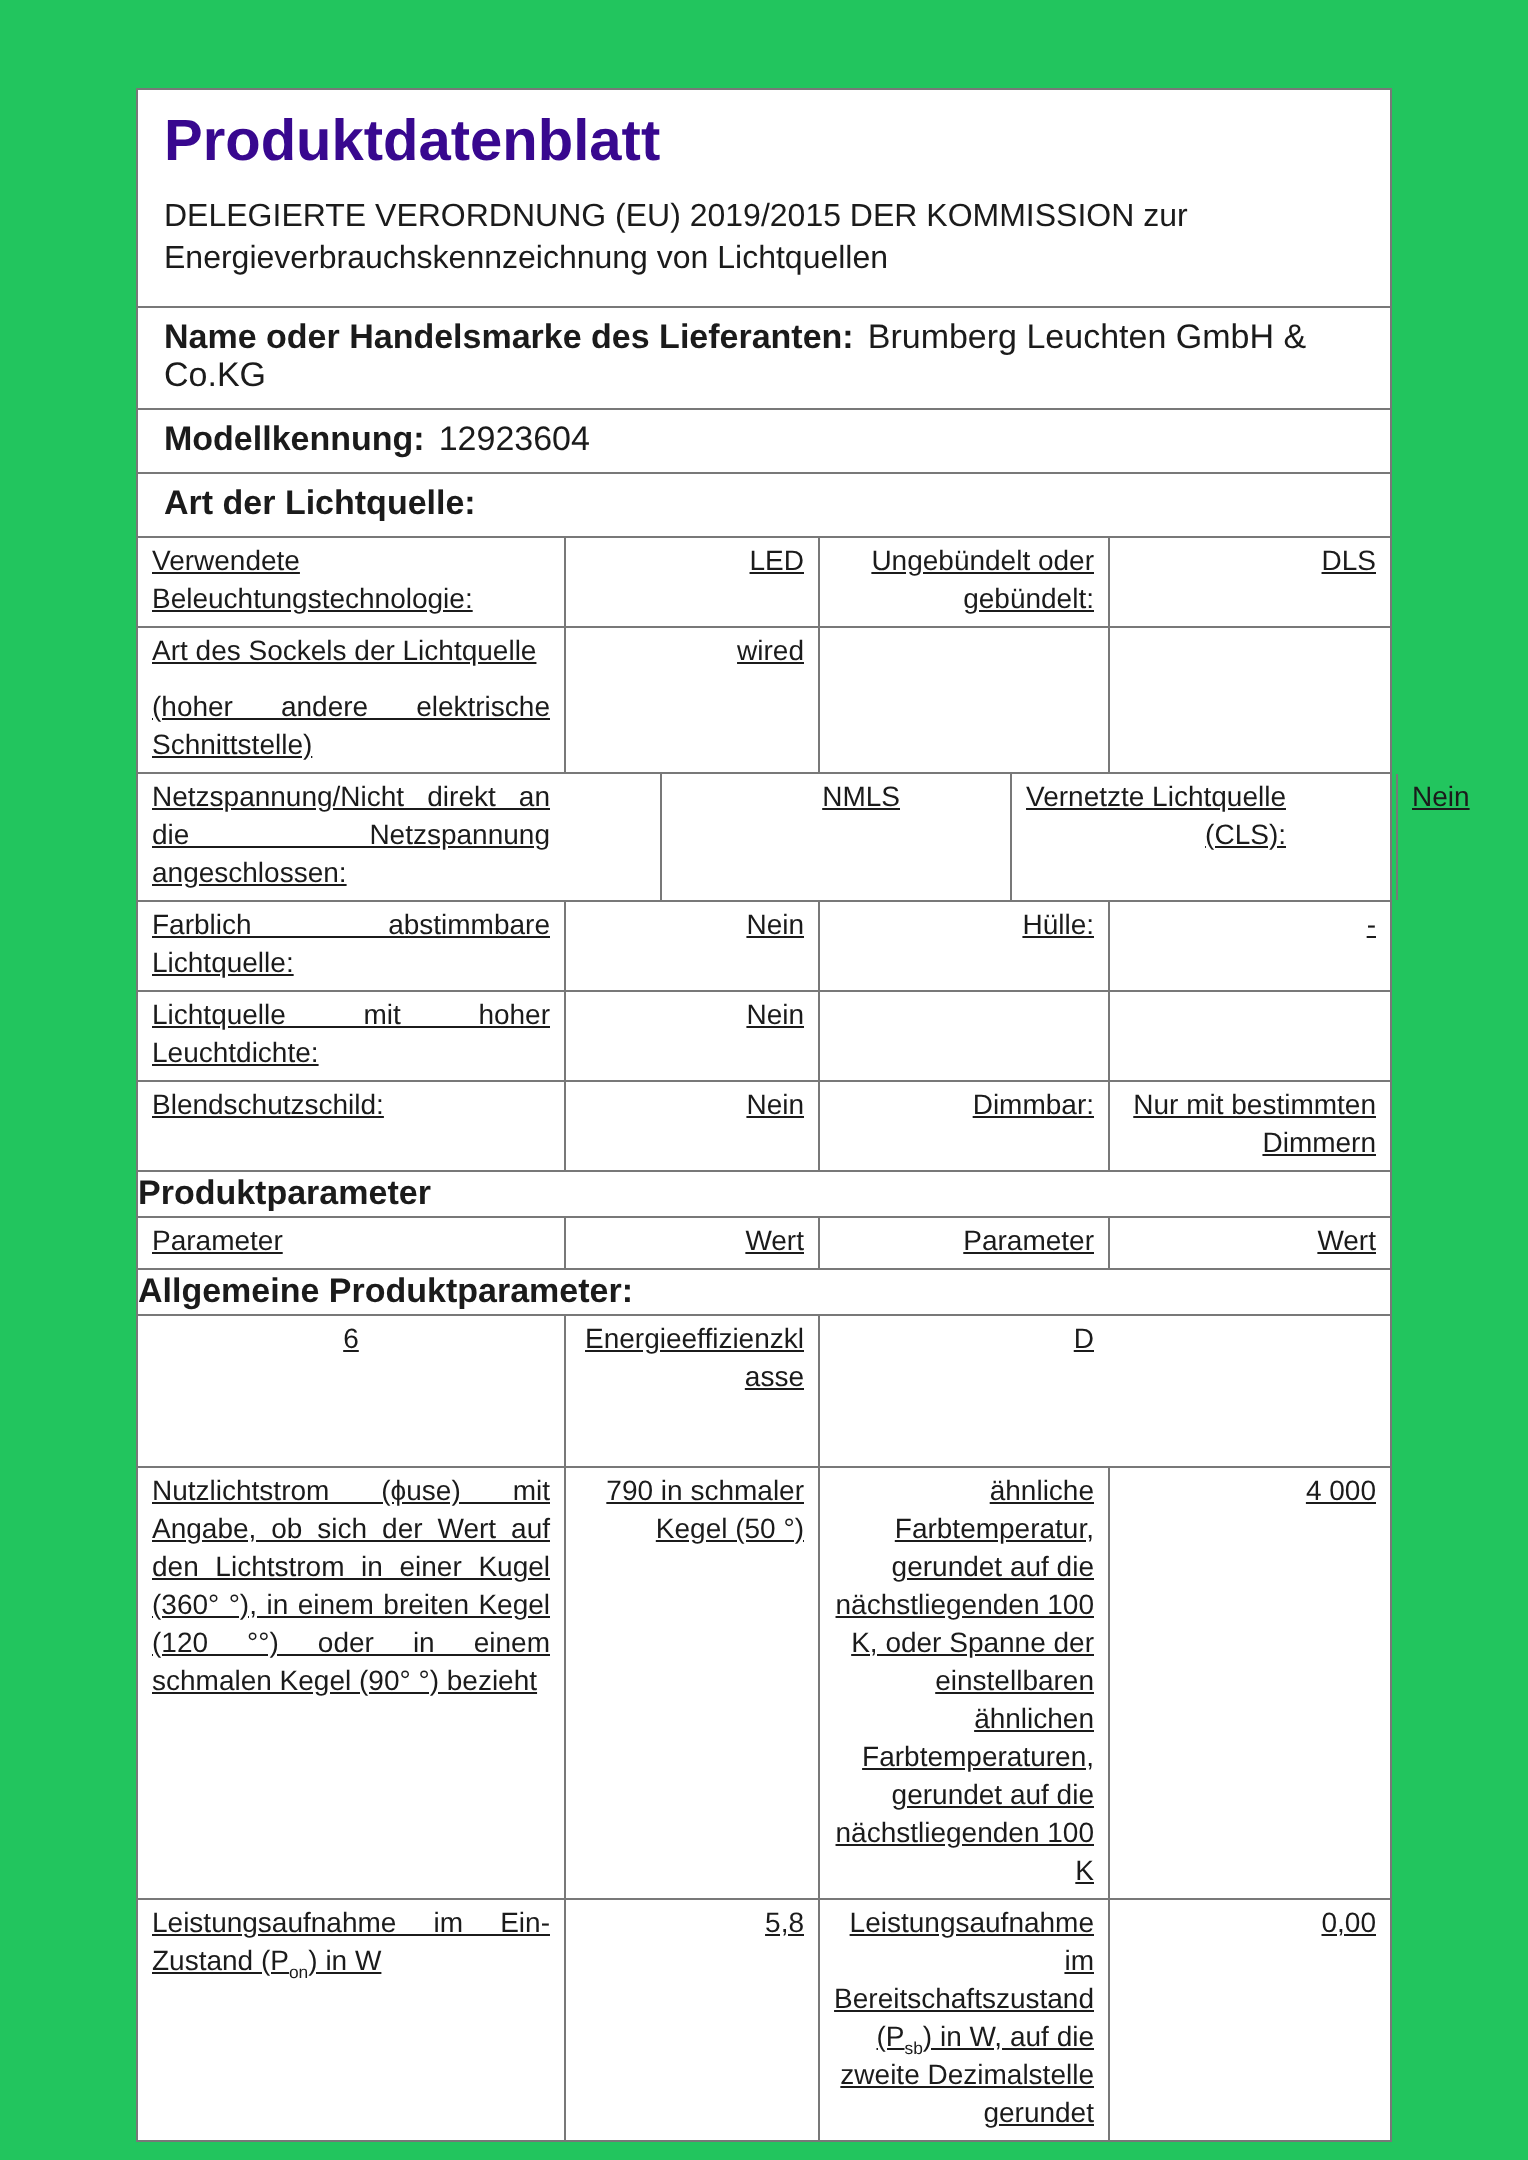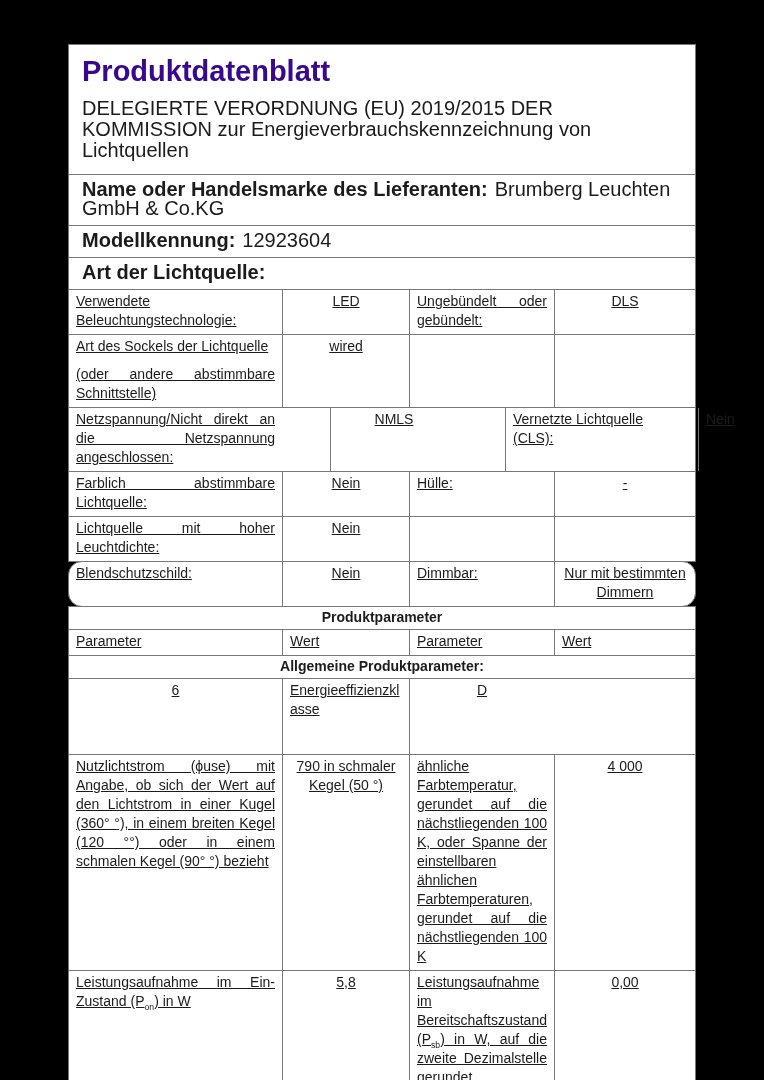--- a/index.html
+++ b/index.html
@@ -1,66 +1,66 @@
 <!DOCTYPE html>
 <html lang="de"><head>
 <meta charset="utf-8">
 <style>
   html,body{margin:0;padding:0;}
   body{
     width:764px;height:1080px;background:#ffffff;overflow:hidden;
     font-family:"Liberation Sans",sans-serif;color:#1b1b1b;
     -webkit-font-smoothing:antialiased;
   }
-  .page{position:relative;width:764px;height:1080px;background:#000000;}
+  .page{position:relative;width:764px;height:1080px;background:#22c55e;}
   .sheet{
     position:absolute;left:68px;top:44px;width:628px;
     hyphens:auto;-webkit-hyphens:auto;
   }
   .box{
     border:1px solid #787878;margin-top:-1px;background:#fff;
     box-sizing:border-box;
   }
   .sheet .box:first-child{margin-top:0;}
 
   
   .title-box{padding:9px 13px 13px 13px;}
   .doc-title{
     margin:0;font-size:29px;line-height:35px;font-weight:bold;
     color:#38088f;letter-spacing:0;
   }
-  .subtitle{margin:9px 0 0 0;font-size:20px;line-height:21px;color:#1b1b1b;}
+  .subtitle{margin:9px 0 0 0;font-size:16px;line-height:21px;color:#1b1b1b;}
 
   
-  .label-row{padding:5px 20px 7px 13px;font-size:20px;line-height:19px;}
+  .label-row{padding:5px 20px 7px 13px;font-size:17px;line-height:19px;}
   .lbl{font-weight:bold;}
   .val{margin-left:7px;}
 
   
   .grid{display:grid;grid-template-columns:213px 127px 145px 1fr;text-decoration:underline;}
   .cell{
     padding:2px 7px 4px 7px;font-size:14px;line-height:19px;
     box-sizing:border-box;overflow-wrap:break-word;
   }
-  .grid .cell + .cell{border-left:1px solid #787878;}
+  .grid .cell + .cell{border-left:1px solid #787878;text-align:right;}
   .cell.p{text-align:justify;}
   .cell.v{text-align:center;}
   .para2{margin-top:9px;}
   sub{font-size:0.62em;line-height:0;}
 
   
   .hdr{
-    text-align:center;font-weight:bold;font-size:14px;
+    text-align:left;font-weight:bold;font-size:17px;
     padding:2px 0 3px 0;line-height:17px;
   }
   .colhdr .cell{font-weight:normal;text-align:left;}
 
   
   .rA1{min-height:45px;} .rA2{min-height:61px;} .rA3{min-height:60px;gap:48px;}
-  .rA4{min-height:40px;} .rA5{min-height:40px;} .rA6{min-height:41px;border-radius:14px;}
+  .rA4{min-height:40px;} .rA5{min-height:40px;} .rA6{min-height:41px;}
   .rH {min-height:22px;}
   .rB1{min-height:77px;} .rB2{min-height:187px;} .rB3{min-height:100px;}
 </style>
 </head>
 <body>
 
 <div class="page">
   <div class="sheet">
 
     <section class="box title-box">
@@ -84,21 +84,21 @@
     <section class="box grid rA1">
       <div class="cell p">Verwendete Beleuchtungstechnologie:</div>
       <div class="cell v">LED</div>
       <div class="cell p">Ungebündelt oder gebündelt:</div>
       <div class="cell v">DLS</div>
     </section>
 
     <section class="box grid rA2">
       <div class="cell p">
         <div>Art des Sockels der Lichtquelle</div>
-        <div class="para2">(oder andere abstimmbare Schnittstelle)</div>
+        <div class="para2">(hoher andere elektrische Schnittstelle)</div>
       </div>
       <div class="cell v">wired</div>
       <div class="cell p"></div>
       <div class="cell v"></div>
     </section>
 
     <section class="box grid rA3">
       <div class="cell p">Netzspannung/Nicht direkt an die Netzspannung angeschlossen:</div>
       <div class="cell v">NMLS</div>
       <div class="cell p">Vernetzte Lichtquelle (CLS):</div>

